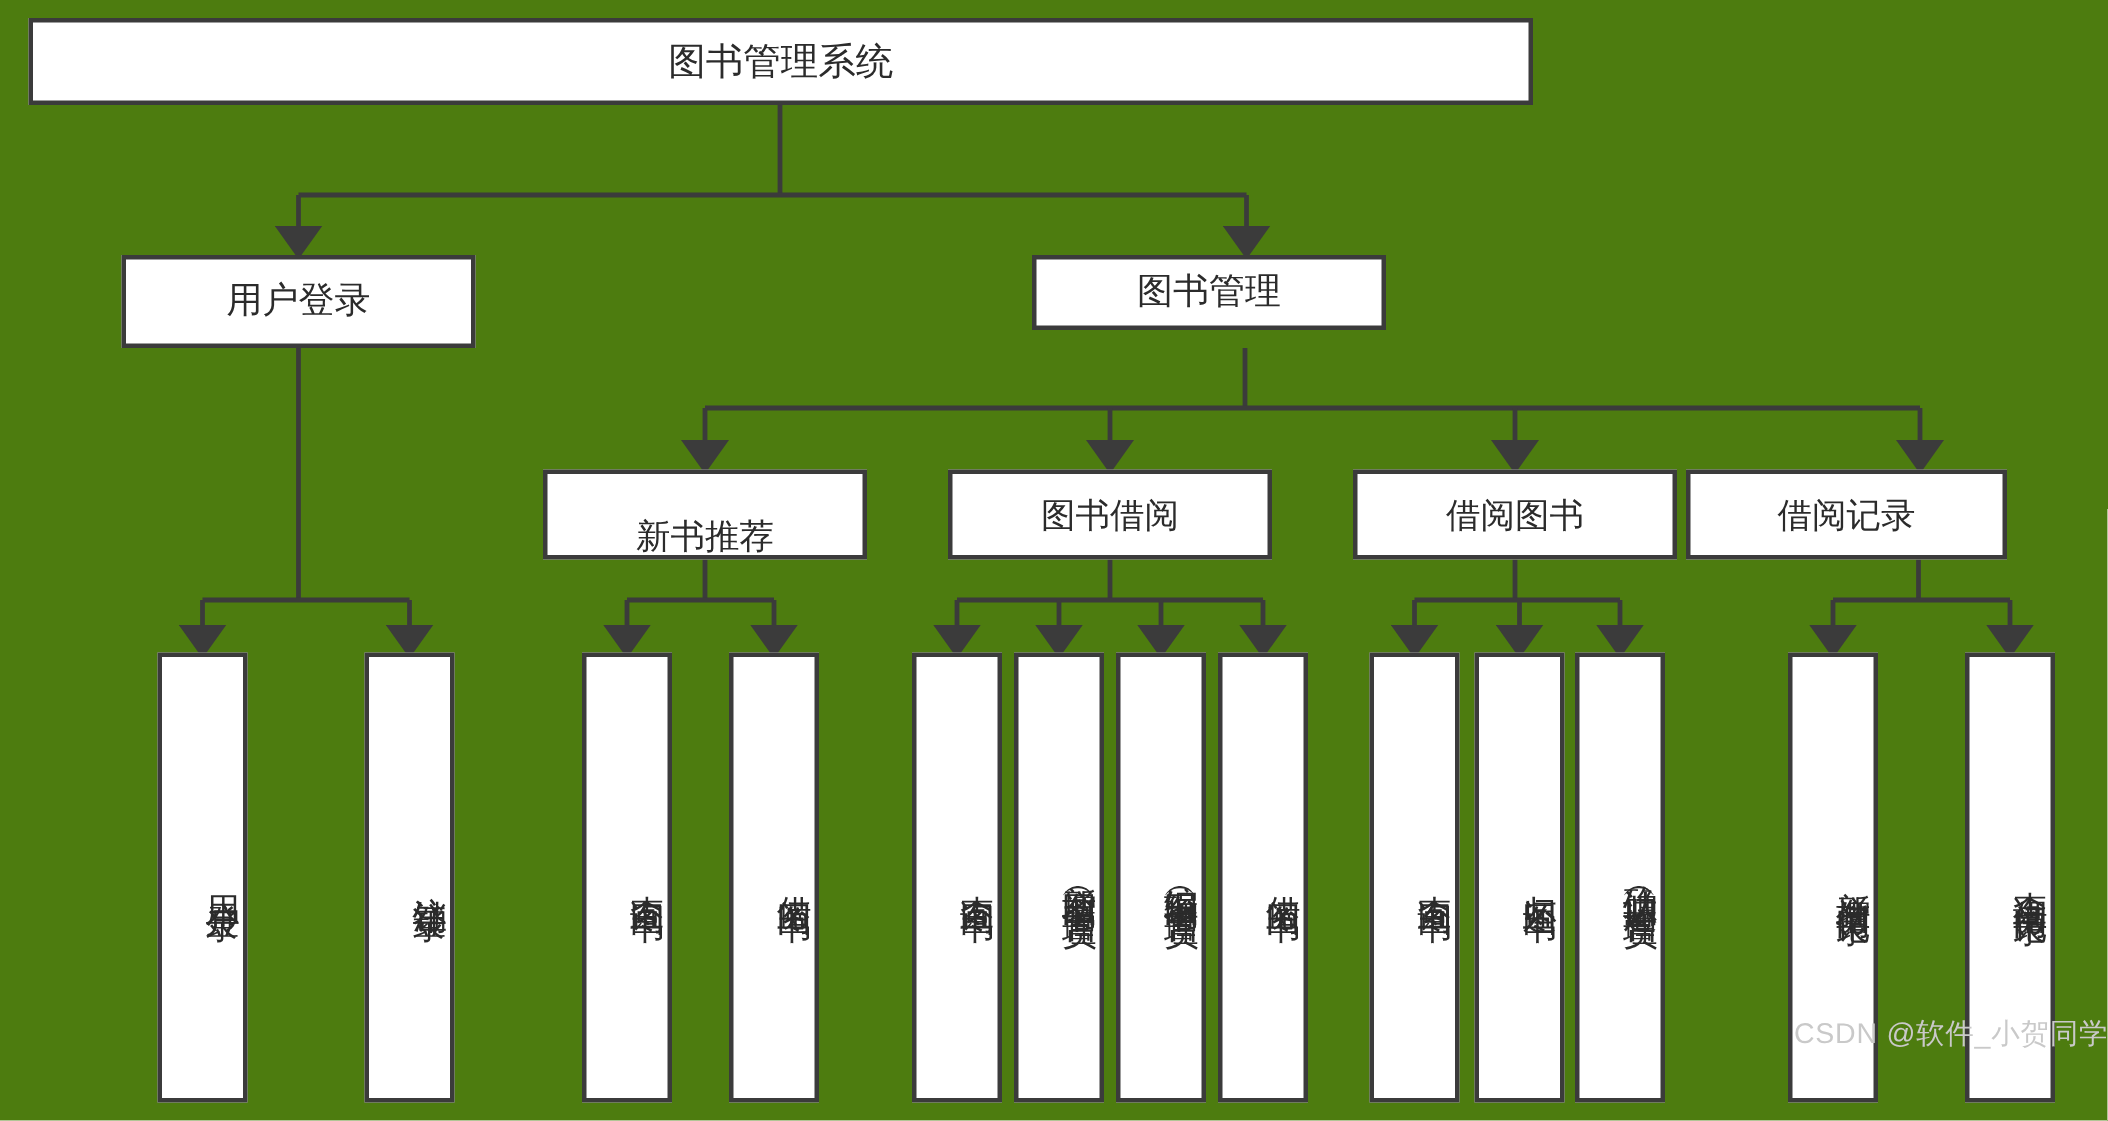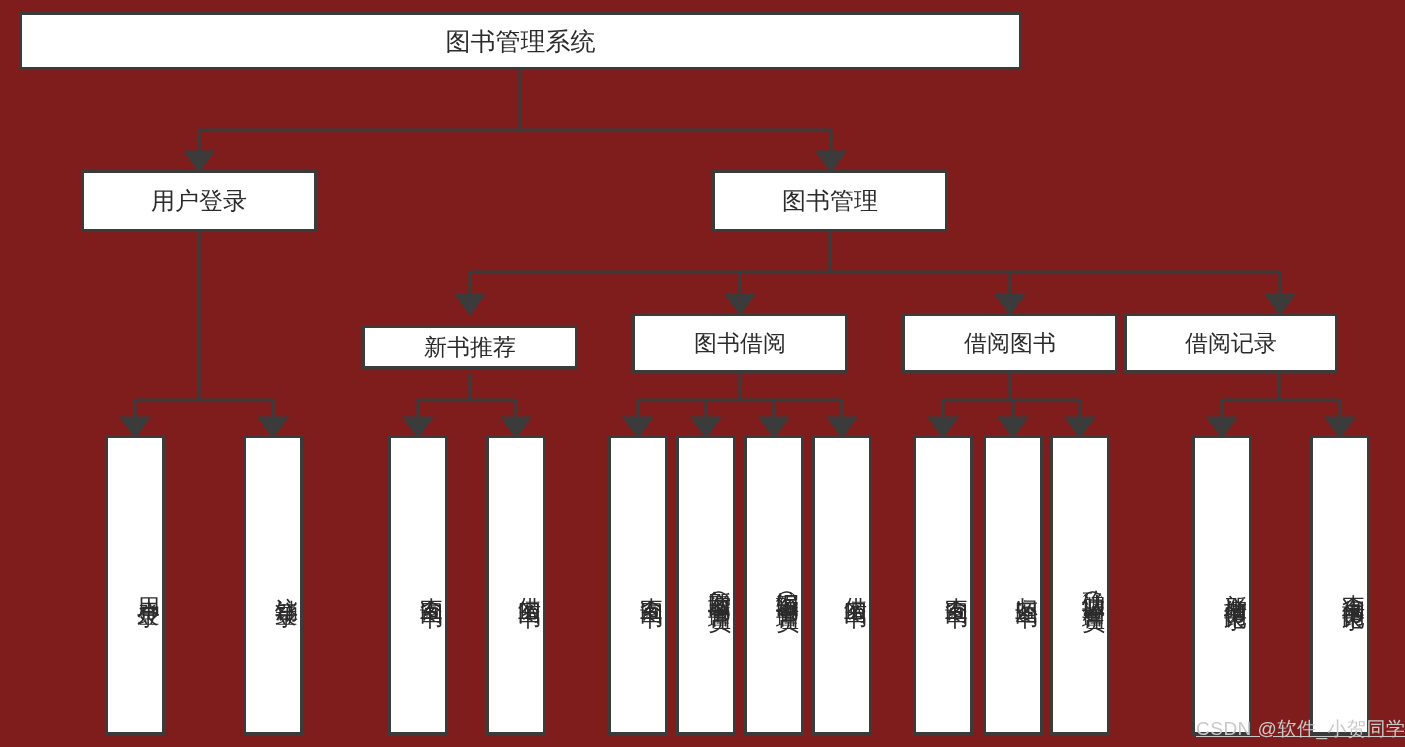--- a/index.html
+++ b/index.html
@@ -7,21 +7,21 @@
     padding: 0;
     background: #ffffff;
   }
   body {
     font-family: "Liberation Sans", "DejaVu Sans", sans-serif;
   }
   #canvas {
     position: relative;
     width: 1405px;
     height: 747px;
-    background: #7f1d1d;
+    background: #4d7c0f;
     overflow: hidden;
   }
   svg.edges {
     position: absolute;
     left: 0;
     top: 0;
     width: 1405px;
     height: 747px;
     pointer-events: none;
   }
@@ -123,25 +123,25 @@
     </g>
   </svg>
 
   <div class="node root" style="left:19px; top:12px; width:1003px; height:58px;">
     <span>图书管理系统</span>
   </div>
 
   <div class="node lvl2" style="left:81px; top:170px; width:236px; height:62px;">
     <span>用户登录</span>
   </div>
-  <div class="node lvl2" style="left:712px; top:170px; width:236px; height:62px;">
+  <div class="node lvl2" style="left:688px; top:170px; width:236px; height:50px;">
     <span>图书管理</span>
   </div>
 
-  <div class="node lvl3" style="left:362px; top:325px; width:216px; height:44px;">
+  <div class="node lvl3" style="left:362px; top:313px; width:216px; height:60px;align-items:flex-end;">
     <span>新书推荐</span>
   </div>
   <div class="node lvl3" style="left:632px; top:313px; width:216px; height:60px;">
     <span>图书借阅</span>
   </div>
   <div class="node lvl3" style="left:902px; top:313px; width:216px; height:60px;">
     <span>借阅图书</span>
   </div>
   <div class="node lvl3" style="left:1124px; top:313px; width:214px; height:60px;">
     <span>借阅记录</span>
@@ -180,15 +180,15 @@
   <div class="node leaf" style="left:1050px; top:435px; width:60px; height:300px;">
     <span class="vtext">确认归还（管理员）</span>
   </div>
   <div class="node leaf" style="left:1192px; top:435px; width:60px; height:300px;">
     <span class="vtext">新增借阅记录</span>
   </div>
   <div class="node leaf" style="left:1310px; top:435px; width:60px; height:300px;">
     <span class="vtext">查询借阅记录</span>
   </div>
 
-  <div class="watermark" style="left:1196px; top:716px;text-decoration:underline;">CSDN @软件_小贺同学</div>
+  <div class="watermark" style="left:1196px; top:676px;">CSDN @软件_小贺同学</div>
 
 </div>
 
 </body></html>

